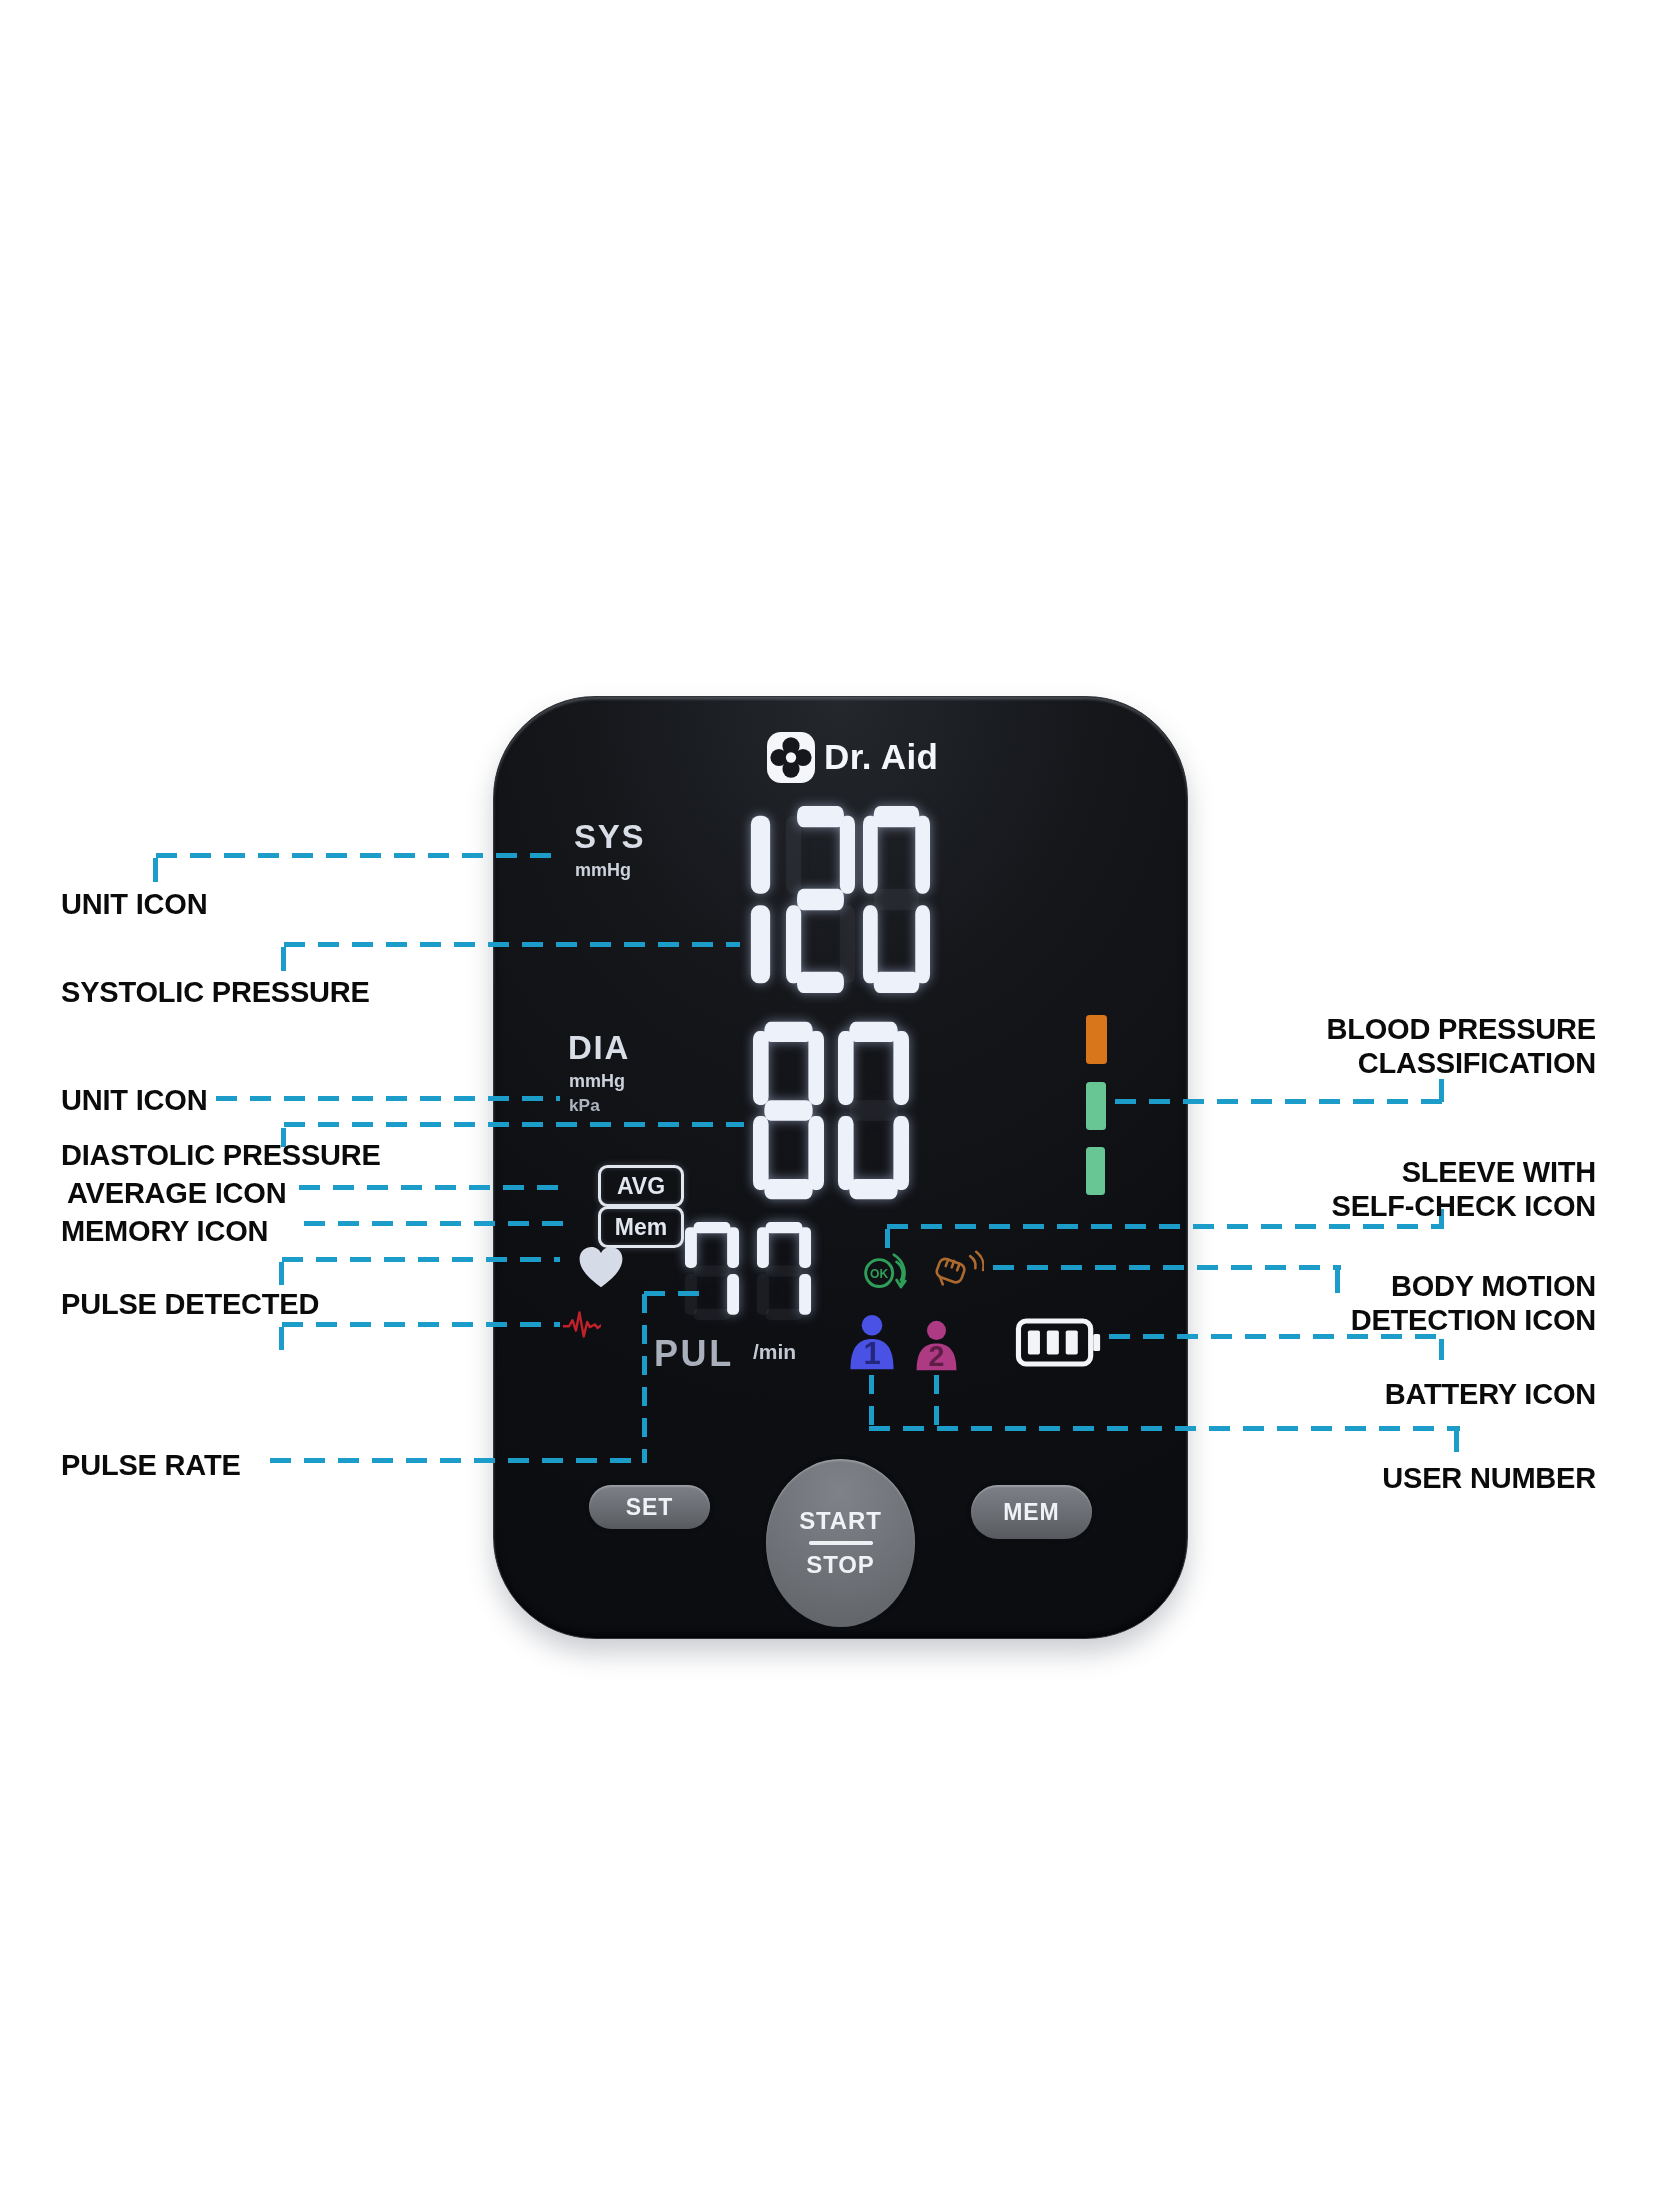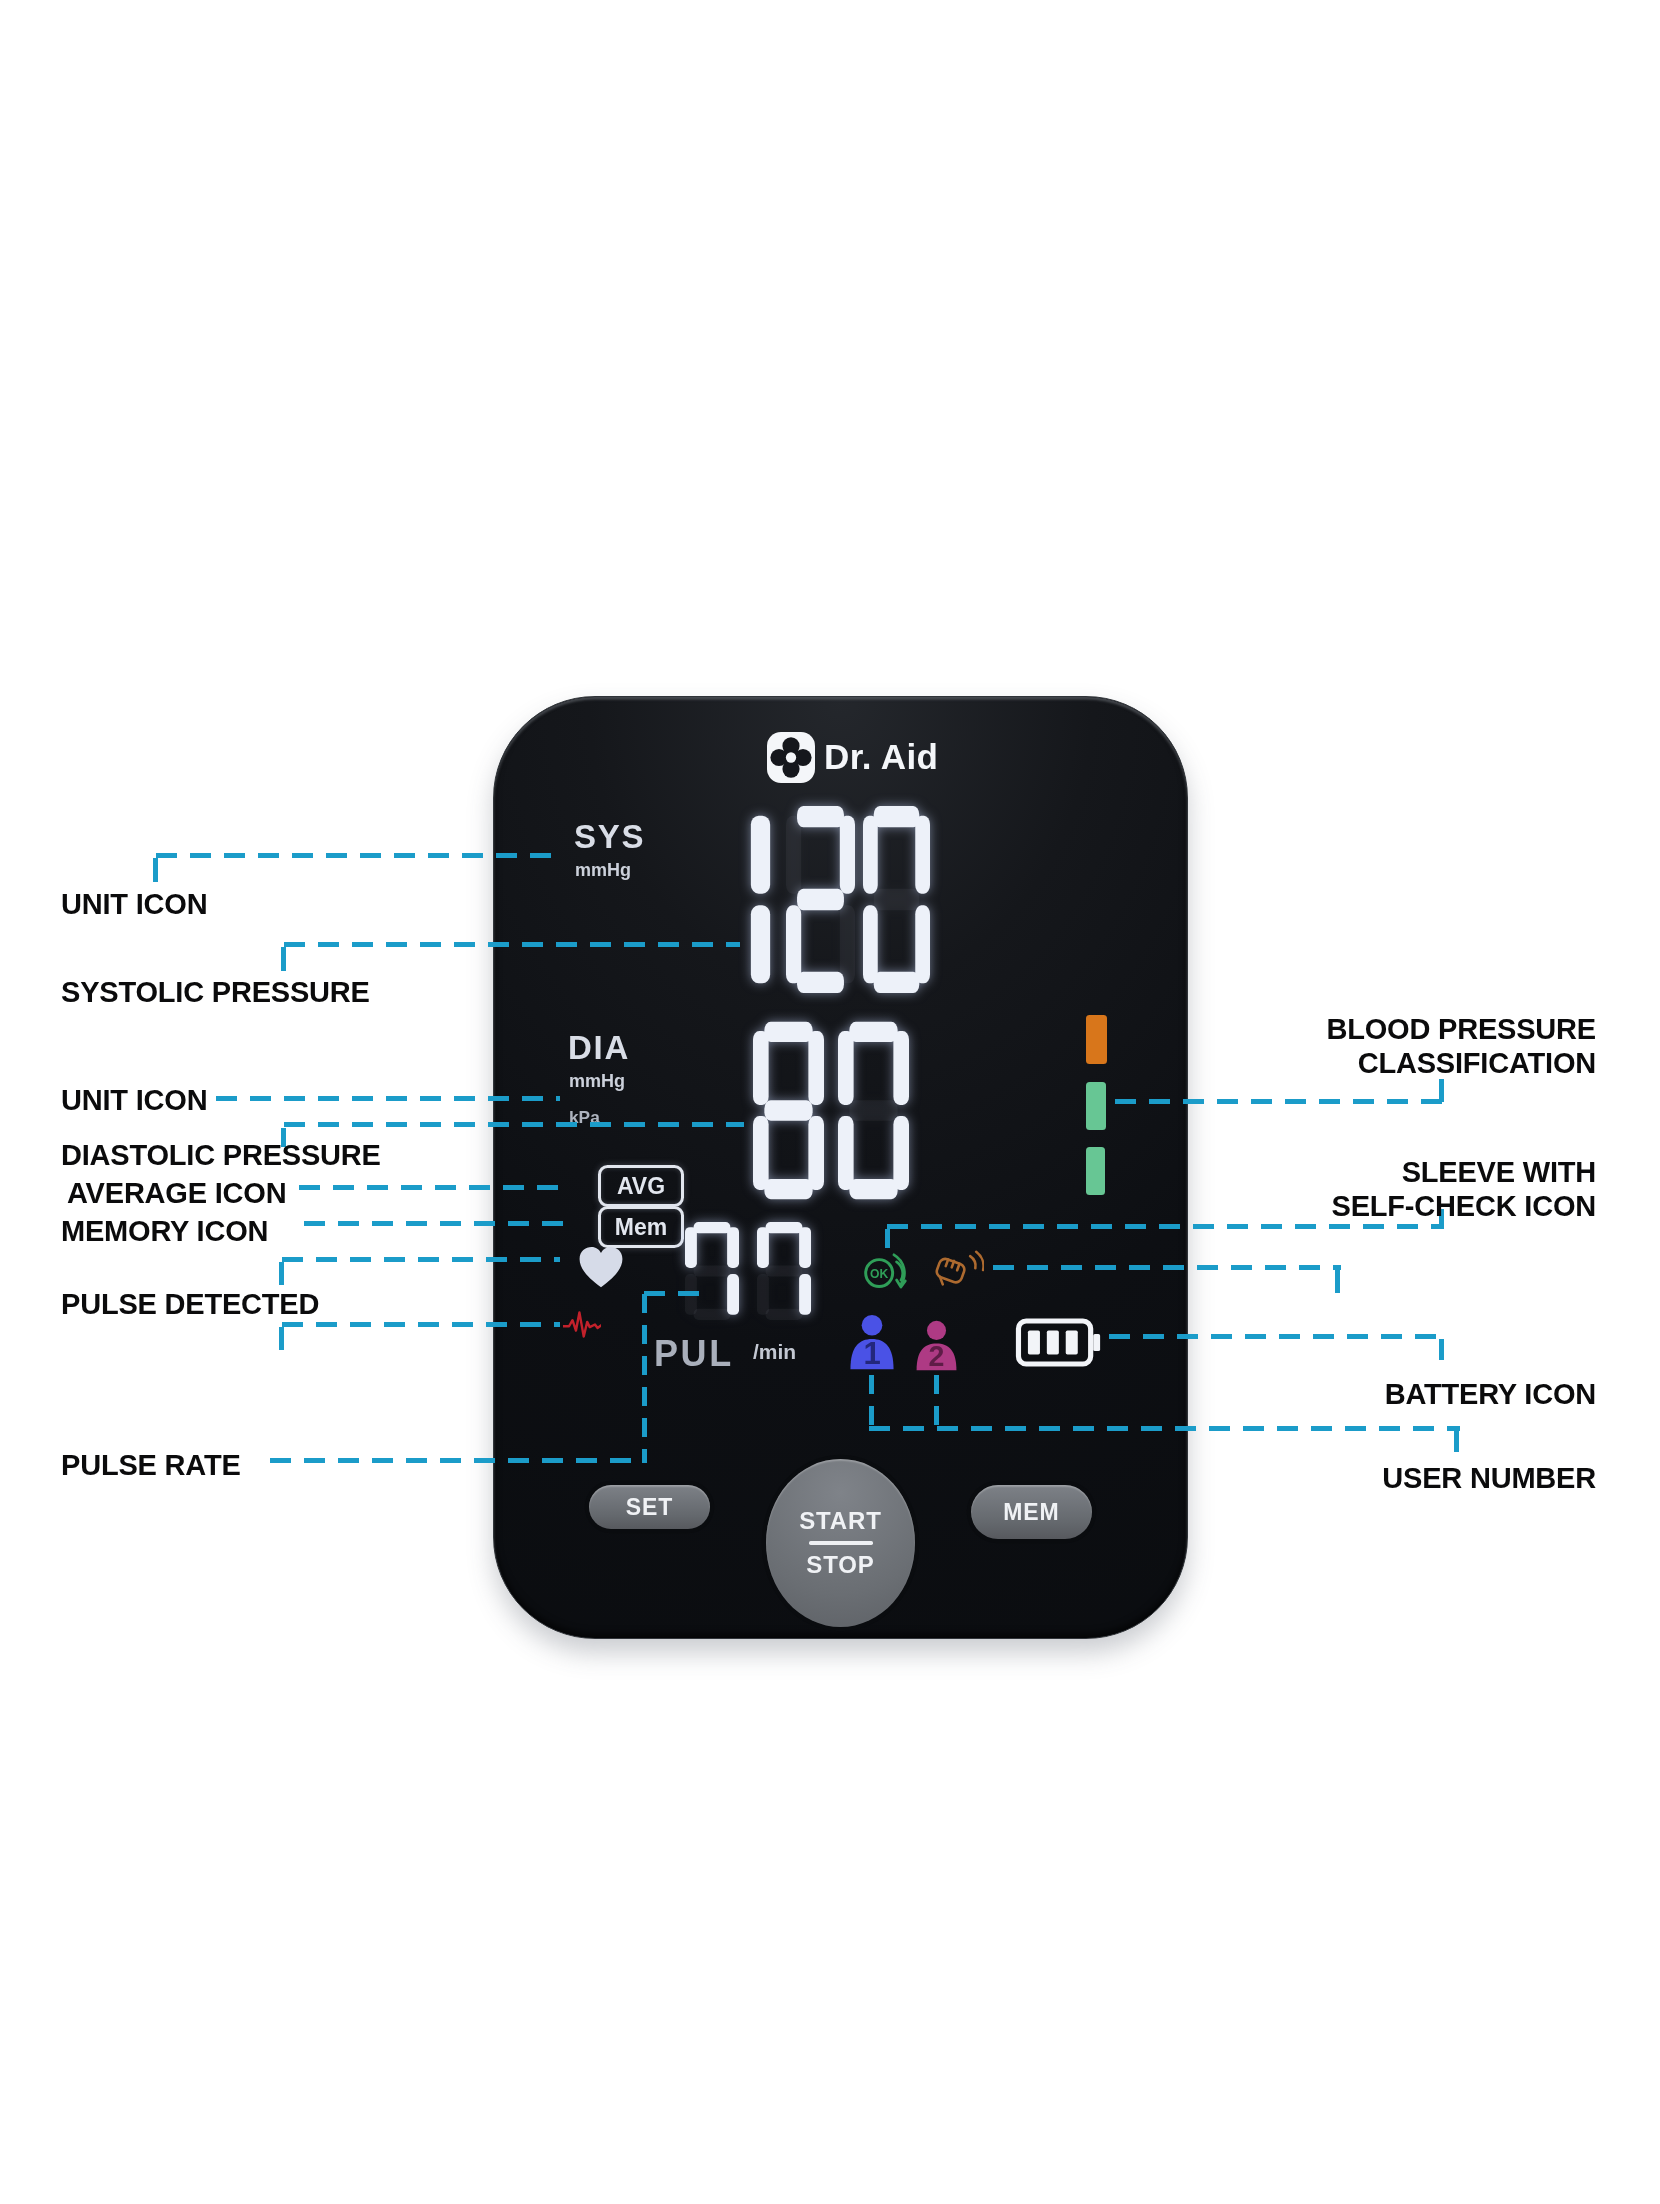--- a/index.html
+++ b/index.html
@@ -100,21 +100,21 @@
           <rect x="78" y="106" width="22" height="80" rx="9" fill="#edf1f9"></rect>
           <rect x="16" y="174" width="68" height="22" rx="9" fill="#edf1f9"></rect>
           <rect x="0" y="106" width="22" height="80" rx="9" fill="#edf1f9"></rect>
           <rect x="0" y="14" width="22" height="80" rx="9" fill="#edf1f9"></rect>
           <rect x="16" y="89" width="68" height="22" rx="9" fill="rgba(235,240,250,0.05)"></rect>
         </svg>
       </div>
 
     <div class="dev-el scr-label dia-word" style="left:74px;top:332px;">DIA</div>
     <div class="dev-el unit-word" style="left:75px;top:374px;">mmHg</div>
-    <div class="dev-el kpa-word" style="left:75px;top:398px;margin-top:12px;">kPa</div>
+    <div class="dev-el kpa-word" style="left:75px;top:398px;">kPa</div>
     <div class="dev-el sevenseg" style="left:259px;top:321px;width:156px;height:185px;">
         <svg viewBox="0 0 100 200" preserveAspectRatio="none" style="width: 71px;">
           <rect x="16" y="4" width="68" height="22" rx="9" fill="#edf1f9"></rect>
           <rect x="78" y="14" width="22" height="80" rx="9" fill="#edf1f9"></rect>
           <rect x="78" y="106" width="22" height="80" rx="9" fill="#edf1f9"></rect>
           <rect x="16" y="174" width="68" height="22" rx="9" fill="#edf1f9"></rect>
           <rect x="0" y="106" width="22" height="80" rx="9" fill="#edf1f9"></rect>
           <rect x="0" y="14" width="22" height="80" rx="9" fill="#edf1f9"></rect>
           <rect x="16" y="89" width="68" height="22" rx="9" fill="#edf1f9"></rect>
         </svg>
@@ -303,20 +303,24 @@
   </div>
 
   <div class="lbl right" style="right:64px;top:1012px;">
     <span>BLOOD PRESSURE</span>
     <span>CLASSIFICATION</span>
   </div>
   <div class="lbl right" style="right:64px;top:1155px;">
     <span>SLEEVE WITH</span>
     <span>SELF-CHECK ICON</span>
   </div>
+  <div class="lbl right" style="right:64px;top:1269px;">
+    <span>BODY MOTION</span>
+    <span>DETECTION ICON</span>
+  </div>
   <div class="lbl right" style="right:64px;top:1377px;">
     <span>BATTERY ICON</span>
   </div>
   <div class="lbl right" style="right:64px;top:1461px;">
     <span>USER NUMBER</span>
   </div>
 
 </div>
 
 

